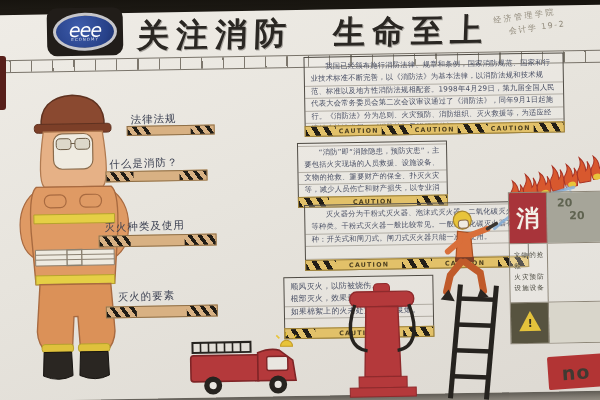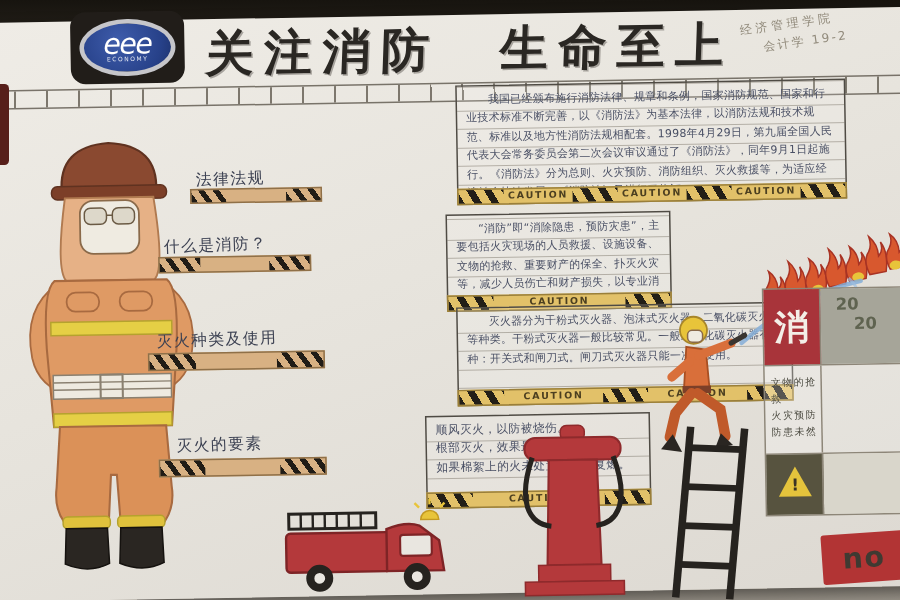--- a/index.html
+++ b/index.html
@@ -242,21 +242,21 @@
         <div class="cell c-xiao">消</div>
         <div class="c-year">
           <div>20</div>
           <div class="y2">20</div>
         </div>
       </div>
       <div class="row">
         <div class="cell c-slogan">
           <div>文物的抢救</div>
           <div>火灾预防</div>
-          <div>防患未然</div>
+          <div>设施设备</div>
         </div>
         <div class="c-empty"></div>
       </div>
       <div class="row">
         <div class="cell c-warn">
           <div class="tri"></div>
           <div class="tri-ex">!</div>
         </div>
         <div class="c-warn-r"></div>
       </div>

